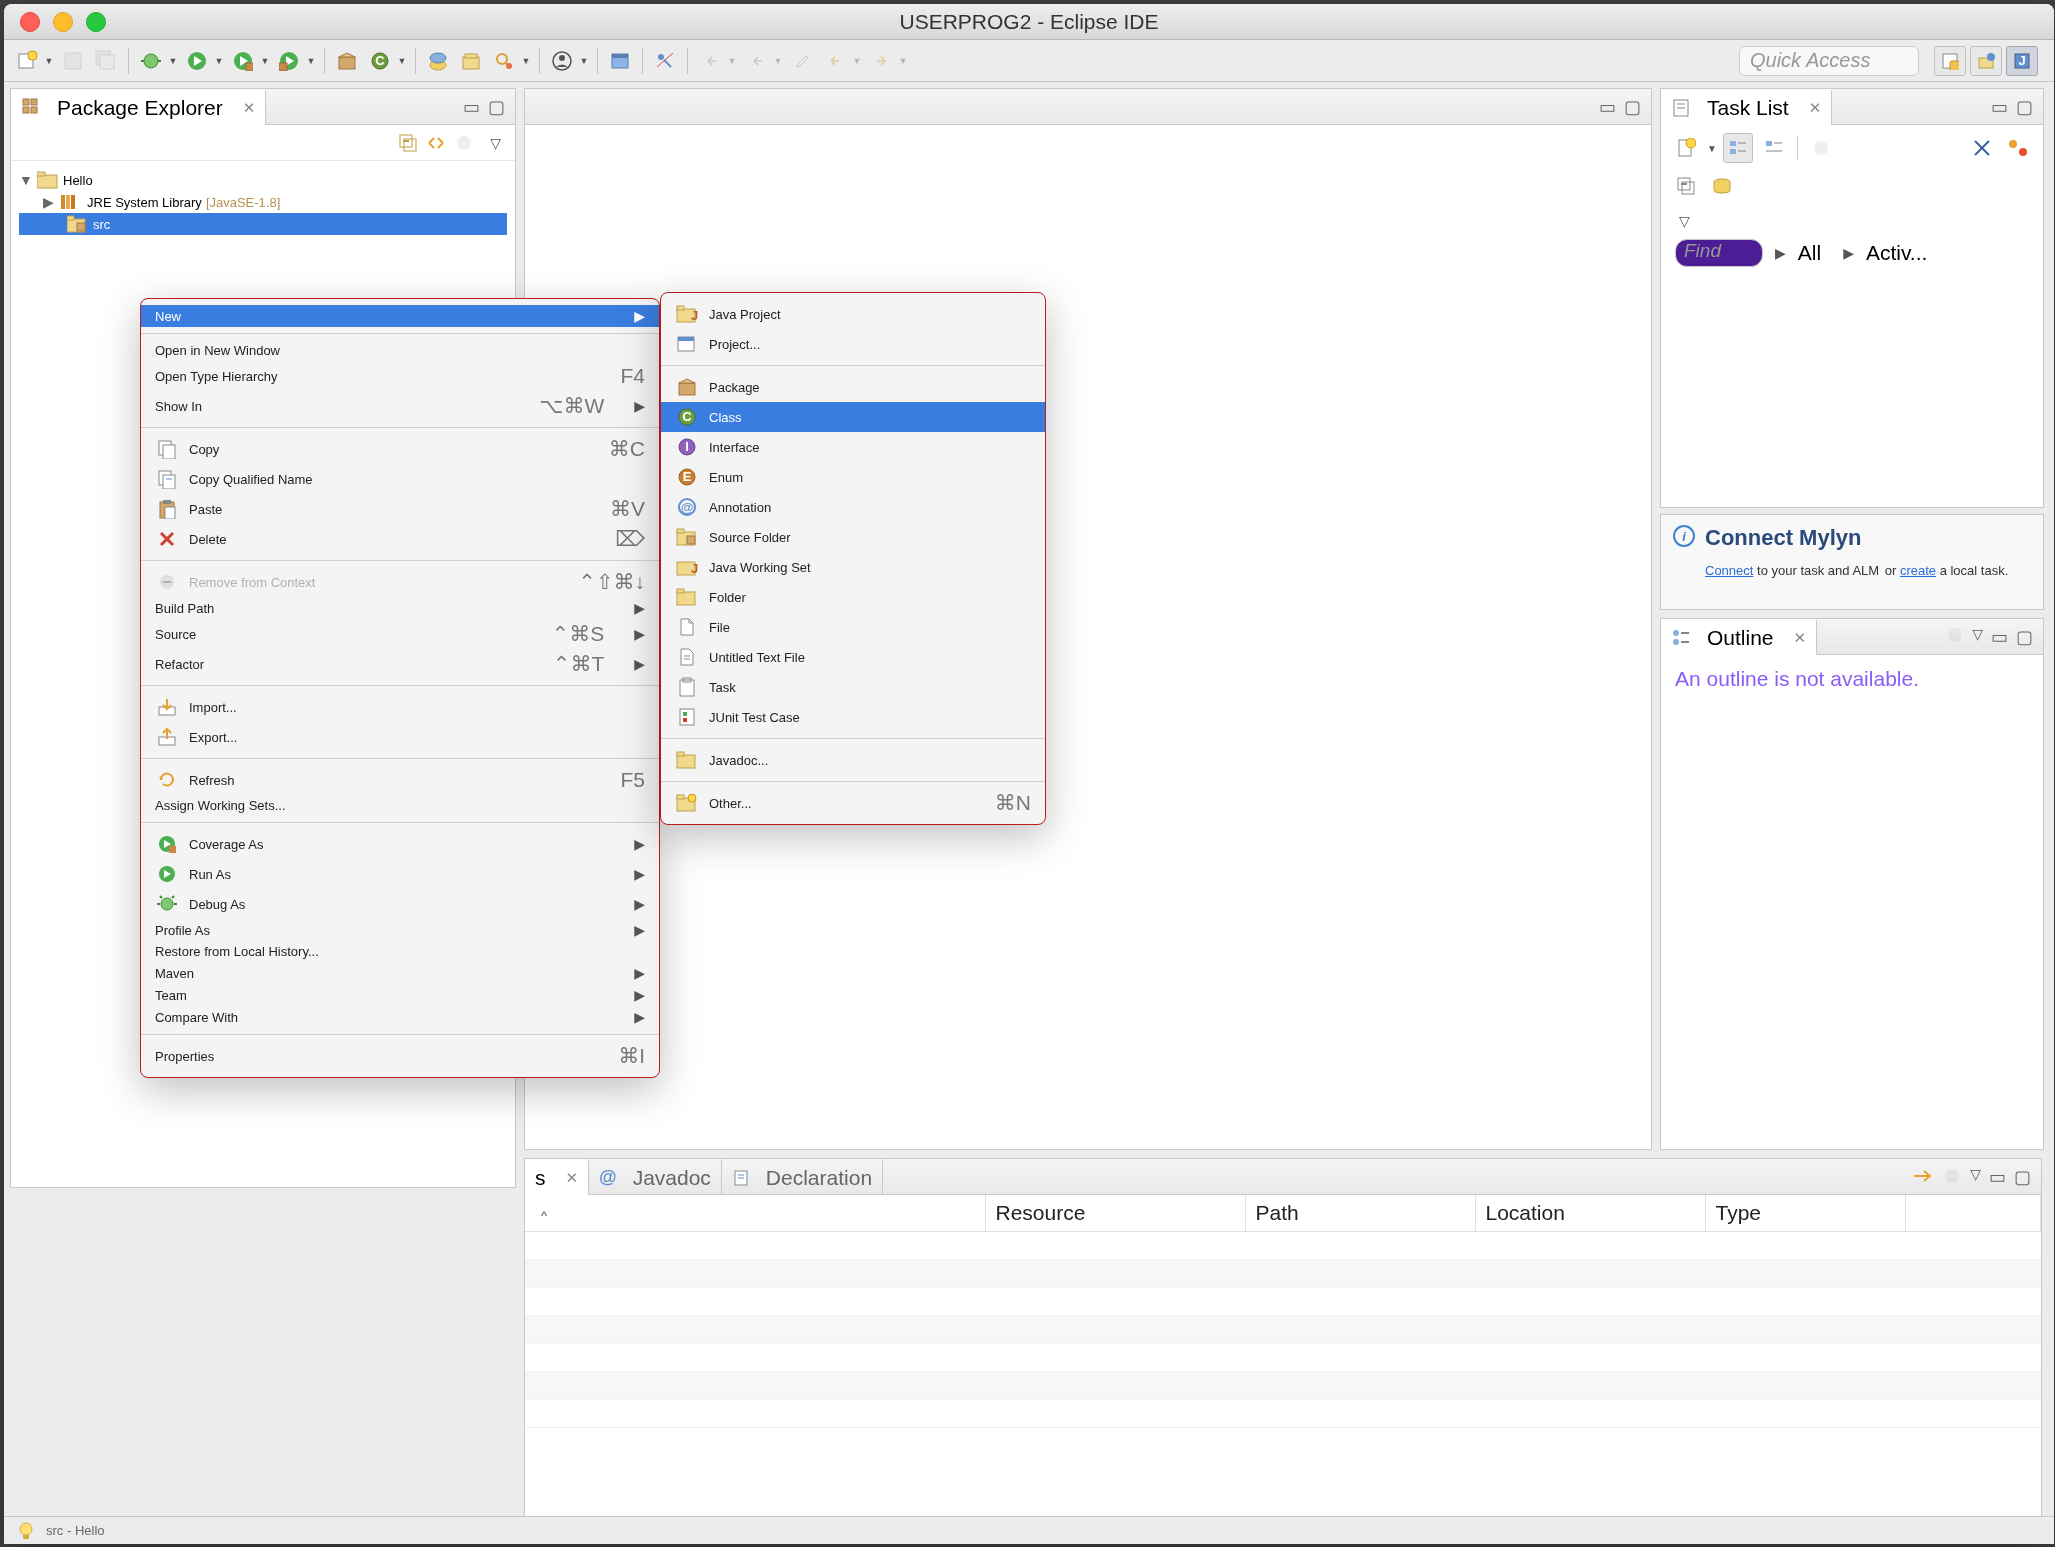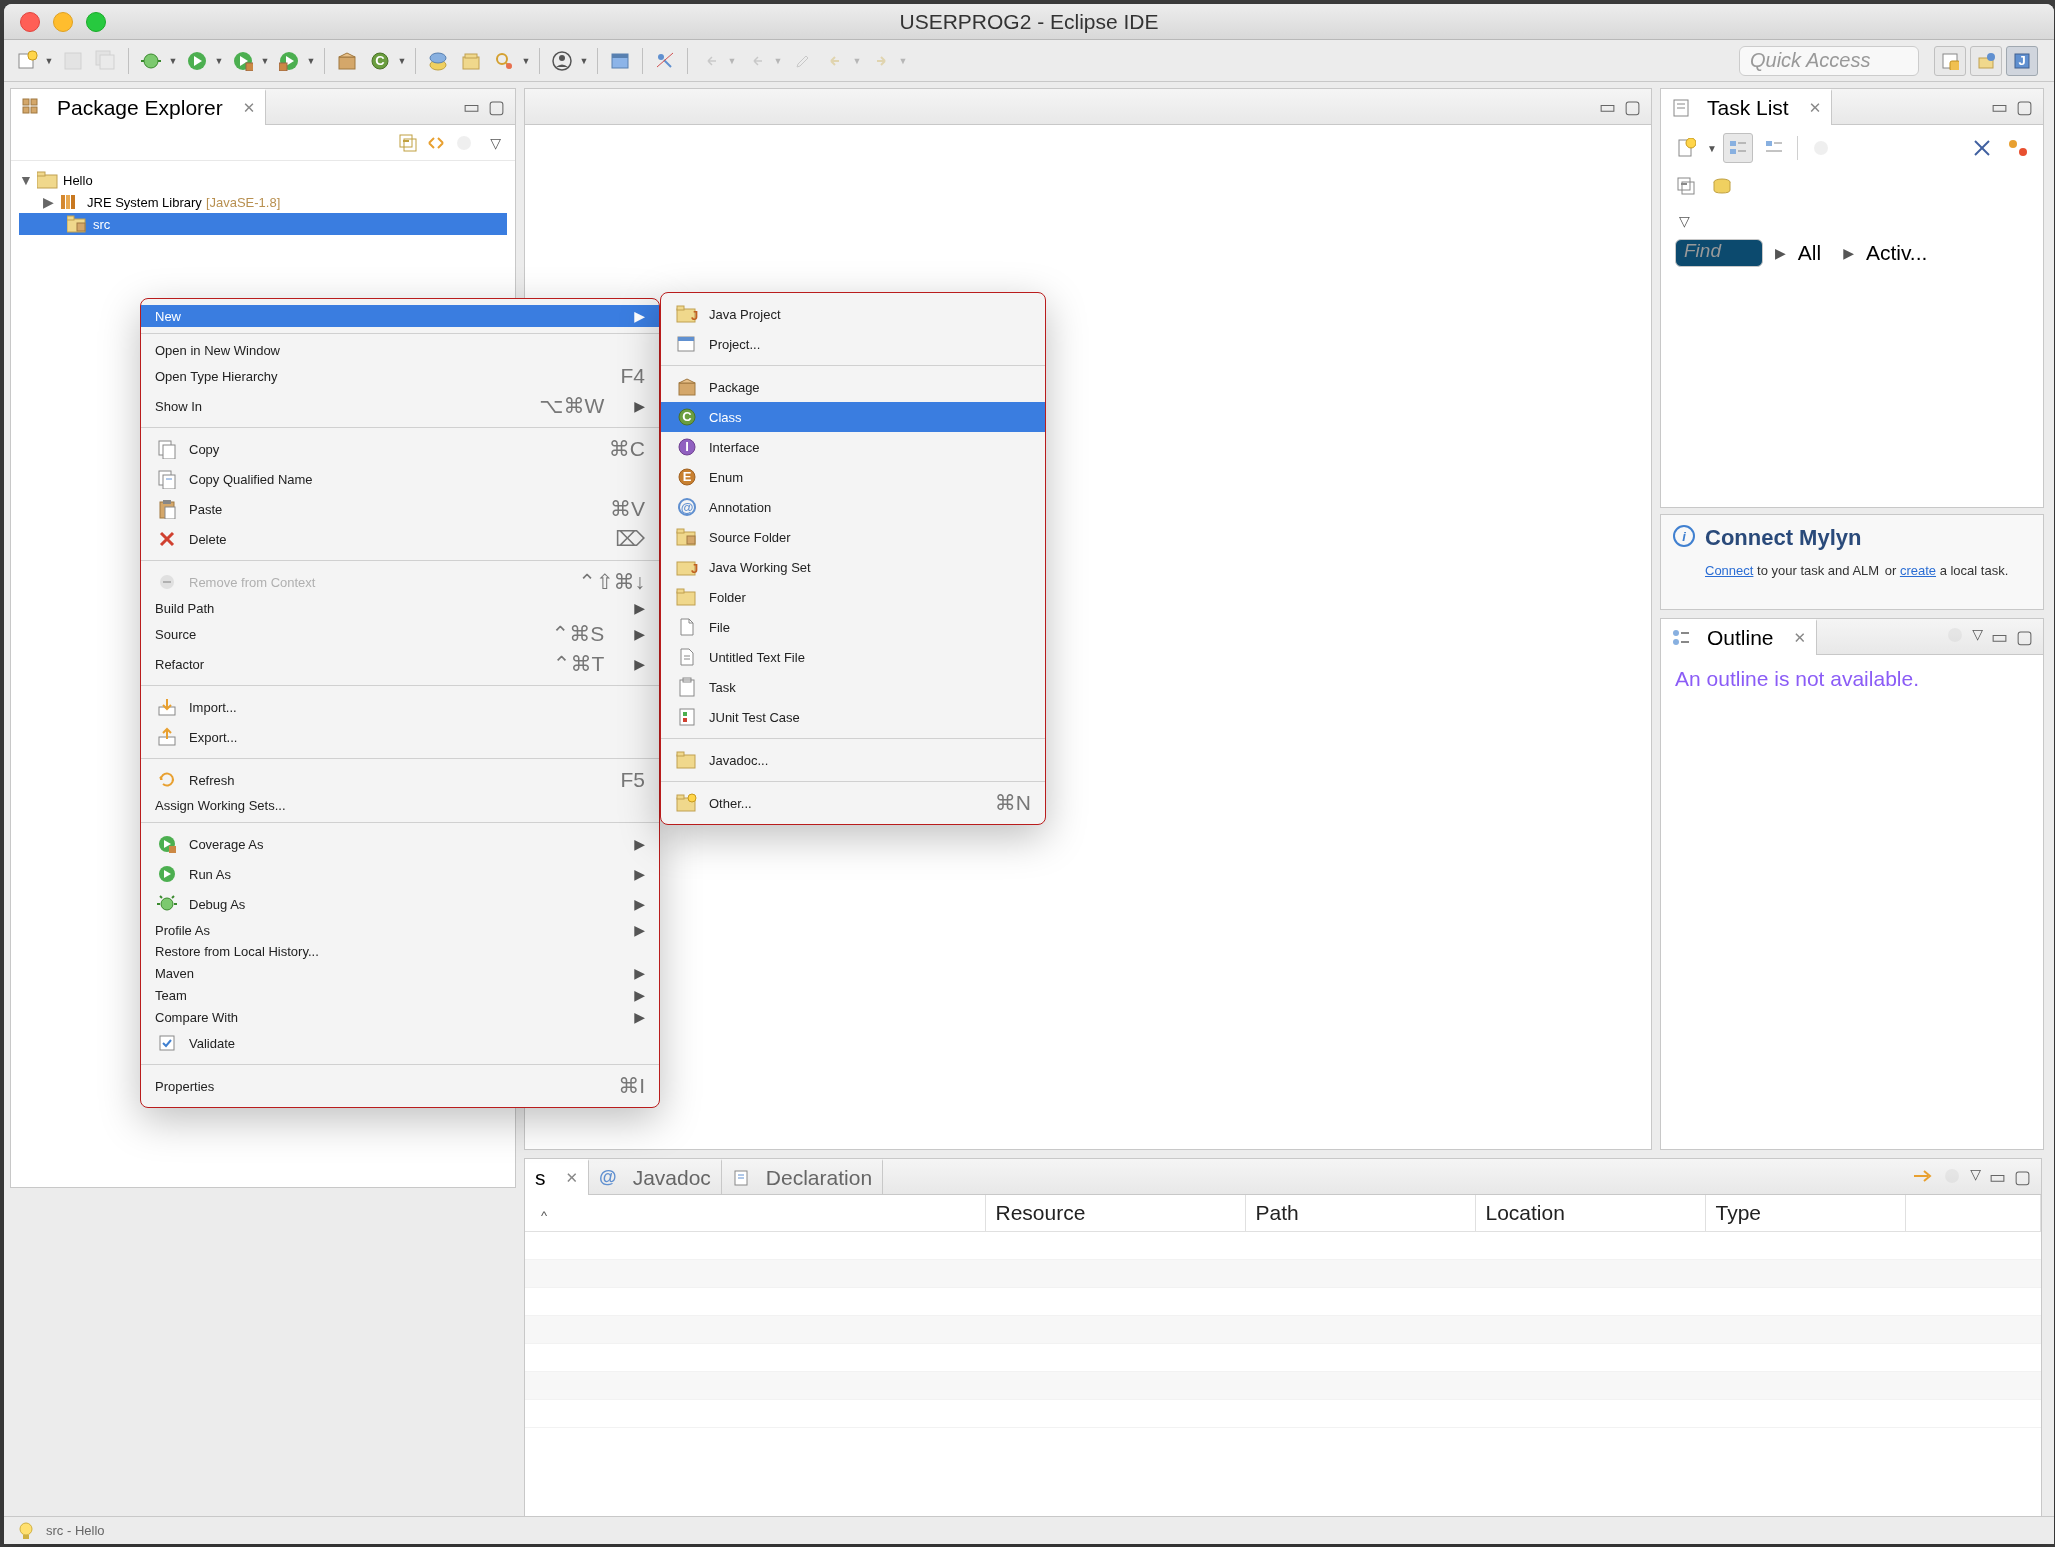--- a/index.html
+++ b/index.html
@@ -44,21 +44,21 @@
 .ctx-item.highlighted .ctx-arrow { color:#fff; }
 .ctx-sep { height:1px; background:#d0d0d0; margin:6px 0; }
 .problems-table { width:100%; border-collapse:collapse; }
 .problems-table th { text-align:left; padding:6px 10px; font-size:21px; font-weight:normal; color:#222; border-right:1px solid #e0e0e0; background:#fff; border-bottom:1px solid #e0e0e0; }
 .problems-table td { height:28px; border-bottom:1px solid #f2f2f2; }
 .problems-table tr:nth-child(even) td { background:#f7f7f7; }
 .tasklist-bar { padding:8px 10px; display:flex; align-items:center; gap:6px; }
 .tasklist-bar .btn { width:30px; height:30px; display:flex; align-items:center; justify-content:center; border:1px solid transparent; }
 .tasklist-bar .btn.boxed { border:1px solid #c0c0c0; background:#e8e8e8; border-radius:3px; }
 .find-row { display:flex; align-items:center; gap:12px; padding:6px 14px; }
-.find-input { width:88px; height:28px; border:1px solid #c8c8c8; border-radius:6px; background:#0c4a6e; padding:0 8px; font-size:19px; font-style:italic; color:#999; }
+.find-input { width:88px; height:28px; border:1px solid #c8c8c8; border-radius:12px; background:#4c1d95; padding:0 8px; font-size:19px; font-style:italic; color:#999; }
 .link { color:#2a6dd4; text-decoration:underline; }
 .status-bar { position:absolute; bottom:0; left:0; right:0; height:28px; background:#ececec; border-top:1px solid #c8c8c8; display:flex; align-items:center; padding:0 12px; gap:10px; font-size:21px; color:#666; }
 svg { display:block; }
 .sort-arrow { font-size:13px; color:#555; margin-left:6px; }
 </style>
 </head>
 <body>
 
 <div class="window">
 
@@ -737,29 +737,20 @@
         <span class="ctx-arrow">▶</span>
       </div>
     <div class="ctx-item">
         <span class="ctx-label">Team</span>
         <span class="ctx-arrow">▶</span>
       </div>
     <div class="ctx-item">
         <span class="ctx-label">Compare With</span>
         <span class="ctx-arrow">▶</span>
       </div>
-    <div class="ctx-item">
-        <span class="ctx-icon">
-          <svg width="20" height="20">
-            <rect x="3" y="3" width="14" height="14" fill="#fff" stroke="#888"></rect>
-            <path d="M6 10 L9 13 L14 7" stroke="#4080d0" stroke-width="2" fill="none"></path>
-          </svg>
-        </span>
-        <span class="ctx-label">Validate</span>
-      </div>
     <div class="ctx-sep"></div>
     <div class="ctx-item">
         <span class="ctx-label">Properties</span>
         <span class="ctx-key">⌘I</span>
       </div>
   </div>
 
   <div class="ctx-menu" style="left:656px; top:288px; width:386px;">
     <div class="ctx-item">
         <span class="ctx-icon">

